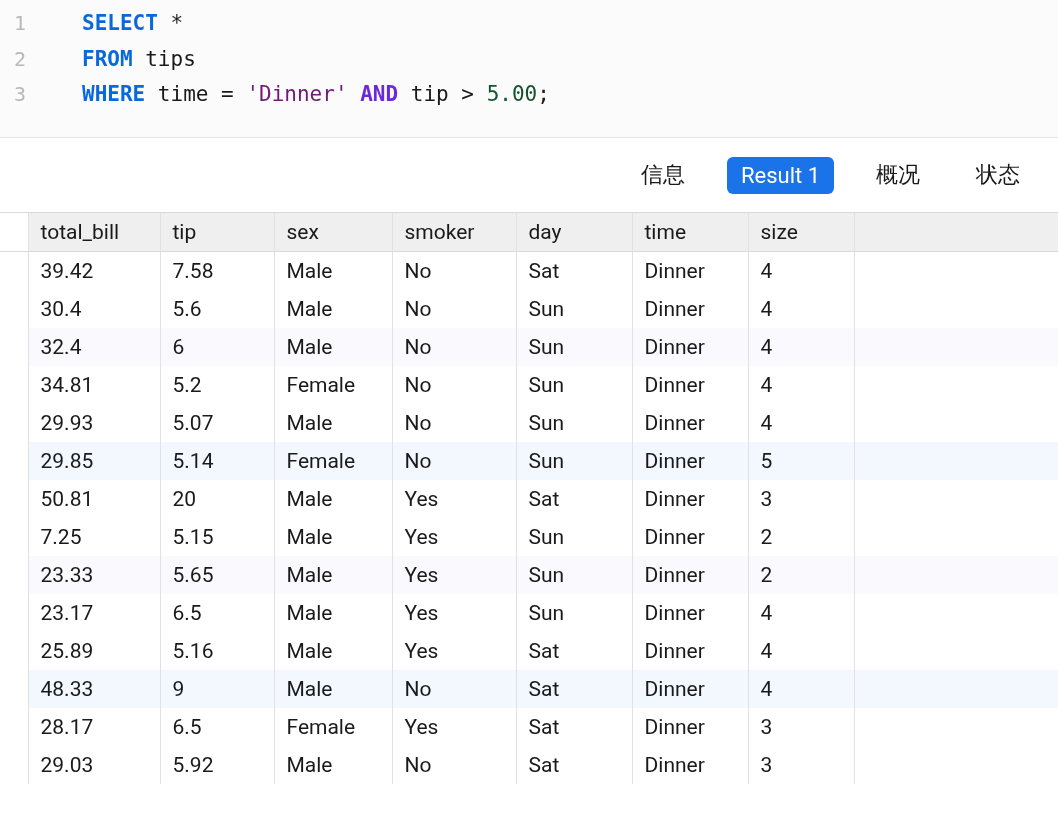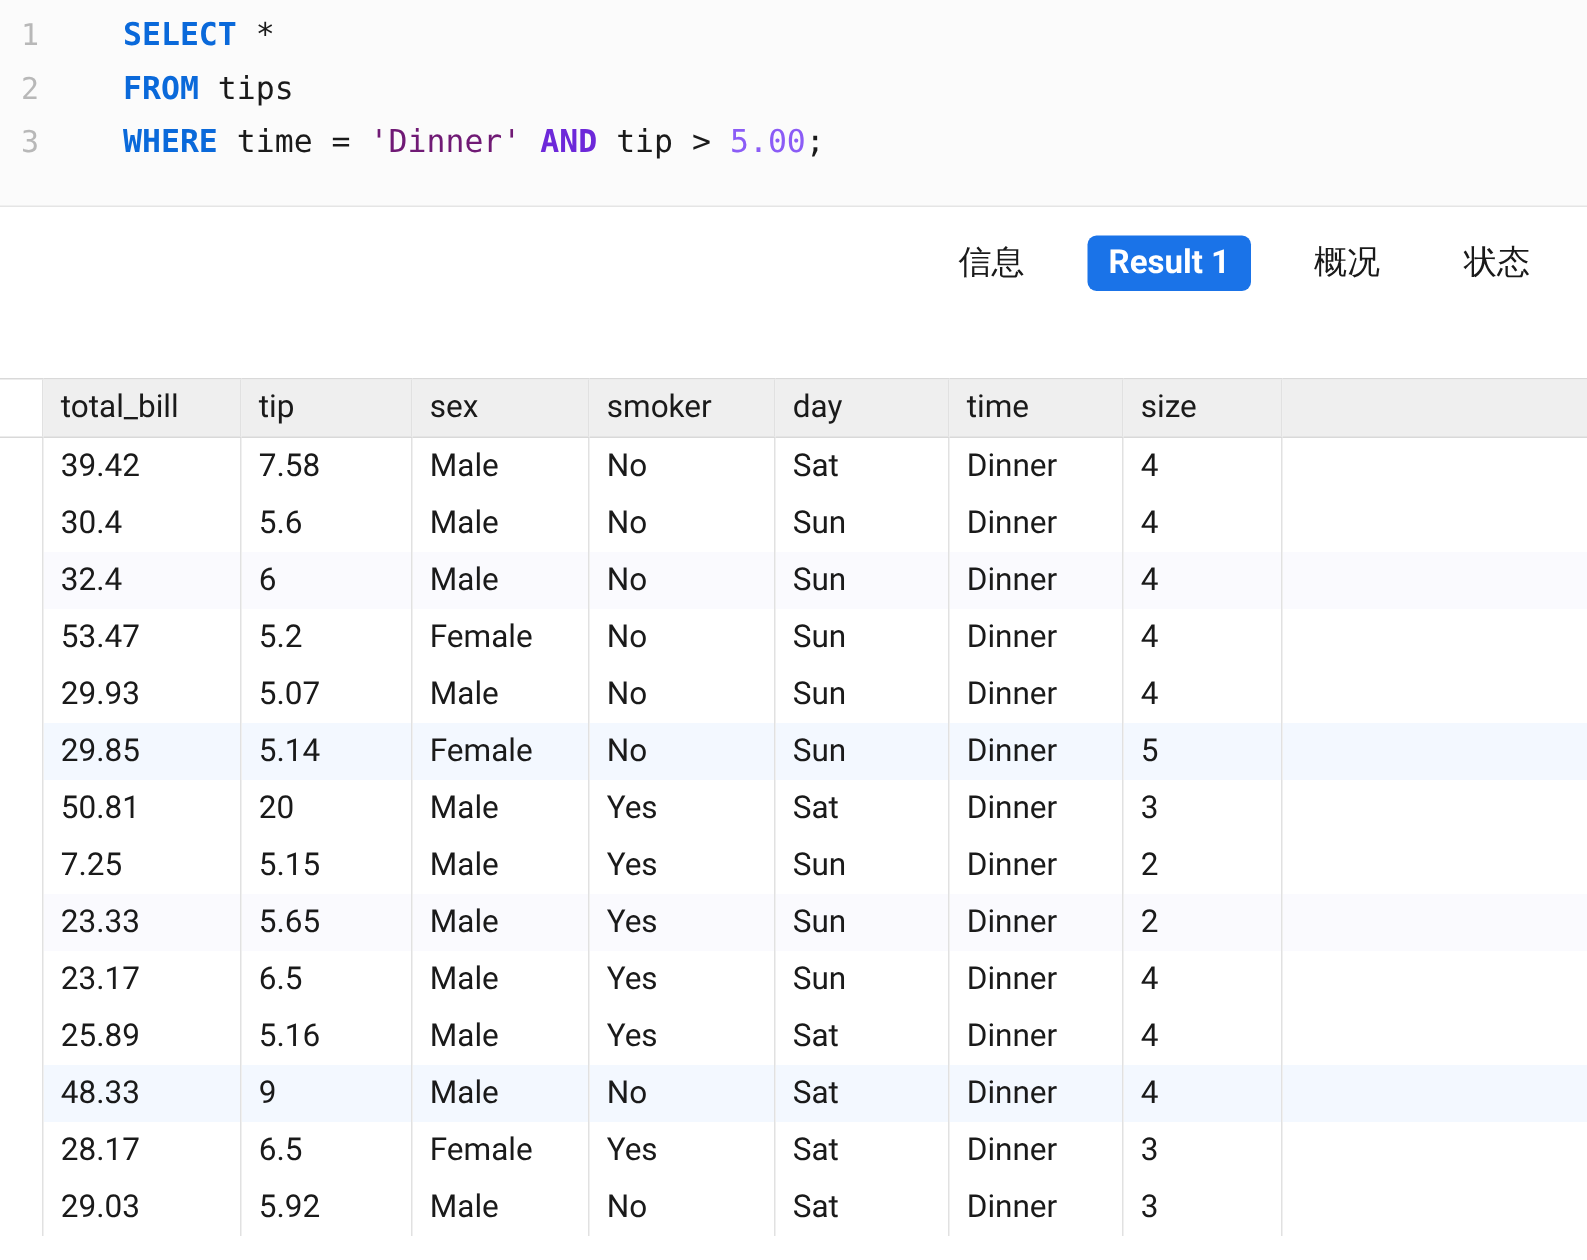--- a/index.html
+++ b/index.html
@@ -25,41 +25,40 @@
     text-align: right;
     padding-right: 28px;
     color: #b8b8b8;
     user-select: none;
     font-size: 20px;
   }
   .code { white-space: pre; padding-left: 28px; }
   .kw { color: #0a69da; font-weight: 700; text-align: center; }
   .kw2 { color: #6d28d9; font-weight: 700; }
   .str { color: #701a75; }
-  .num { color: #8b5cf6; }
+  .num { color: #14532d; }
   .plain { color: #1a1a1a; }
 
   .tabs {
     display: flex;
     justify-content: flex-end;
     gap: 28px;
     padding: 16px 24px 16px 24px;
     font-size: 22px;
     align-items: center;
   }
   .tab { padding: 6px 14px; border-radius: 6px; cursor: pointer; }
-  .tab.active { background: #1a73e8; color: #fff; font-weight: 700; }
+  .tab.active { background: #1a73e8; color: #fff; font-weight: 400; }
 
   .grid-wrap { overflow: hidden; }
   table.result {
     border-collapse: collapse;
     width: 100%;
     table-layout: fixed;
     font-size: 21px;
-    margin-top: 40px;
   }
   table.result th, table.result td {
     text-align: left;
     padding: 7px 0 7px 12px;
     border-left: 1px solid #e1e1e1;
     overflow: hidden;
     white-space: nowrap;
   }
   table.result thead th {
     background: #efefef;
@@ -158,21 +157,21 @@
           <td>6</td>
           <td>Male</td>
           <td>No</td>
           <td>Sun</td>
           <td>Dinner</td>
           <td>4</td>
           <td class="col-blank"></td>
         </tr>
         <tr>
           <td class="col-lead"></td>
-          <td>53.47</td>
+          <td>34.81</td>
           <td>5.2</td>
           <td>Female</td>
           <td>No</td>
           <td>Sun</td>
           <td>Dinner</td>
           <td>4</td>
           <td class="col-blank"></td>
         </tr>
         <tr>
           <td class="col-lead"></td>

